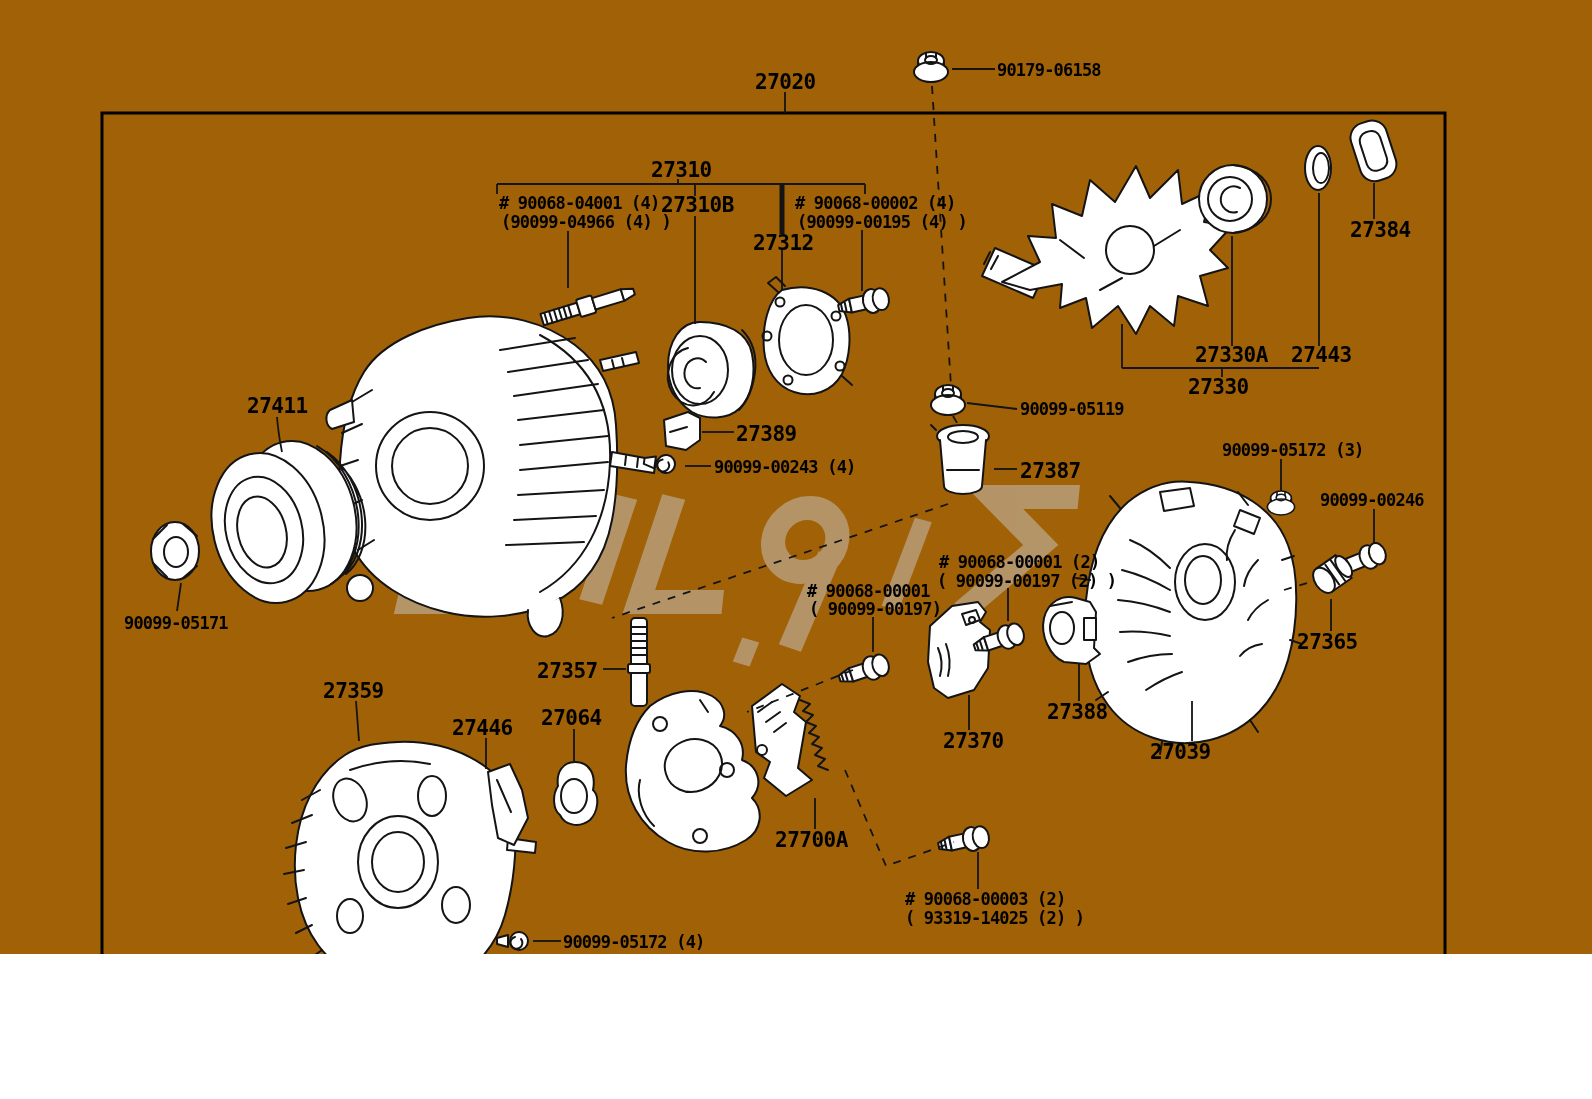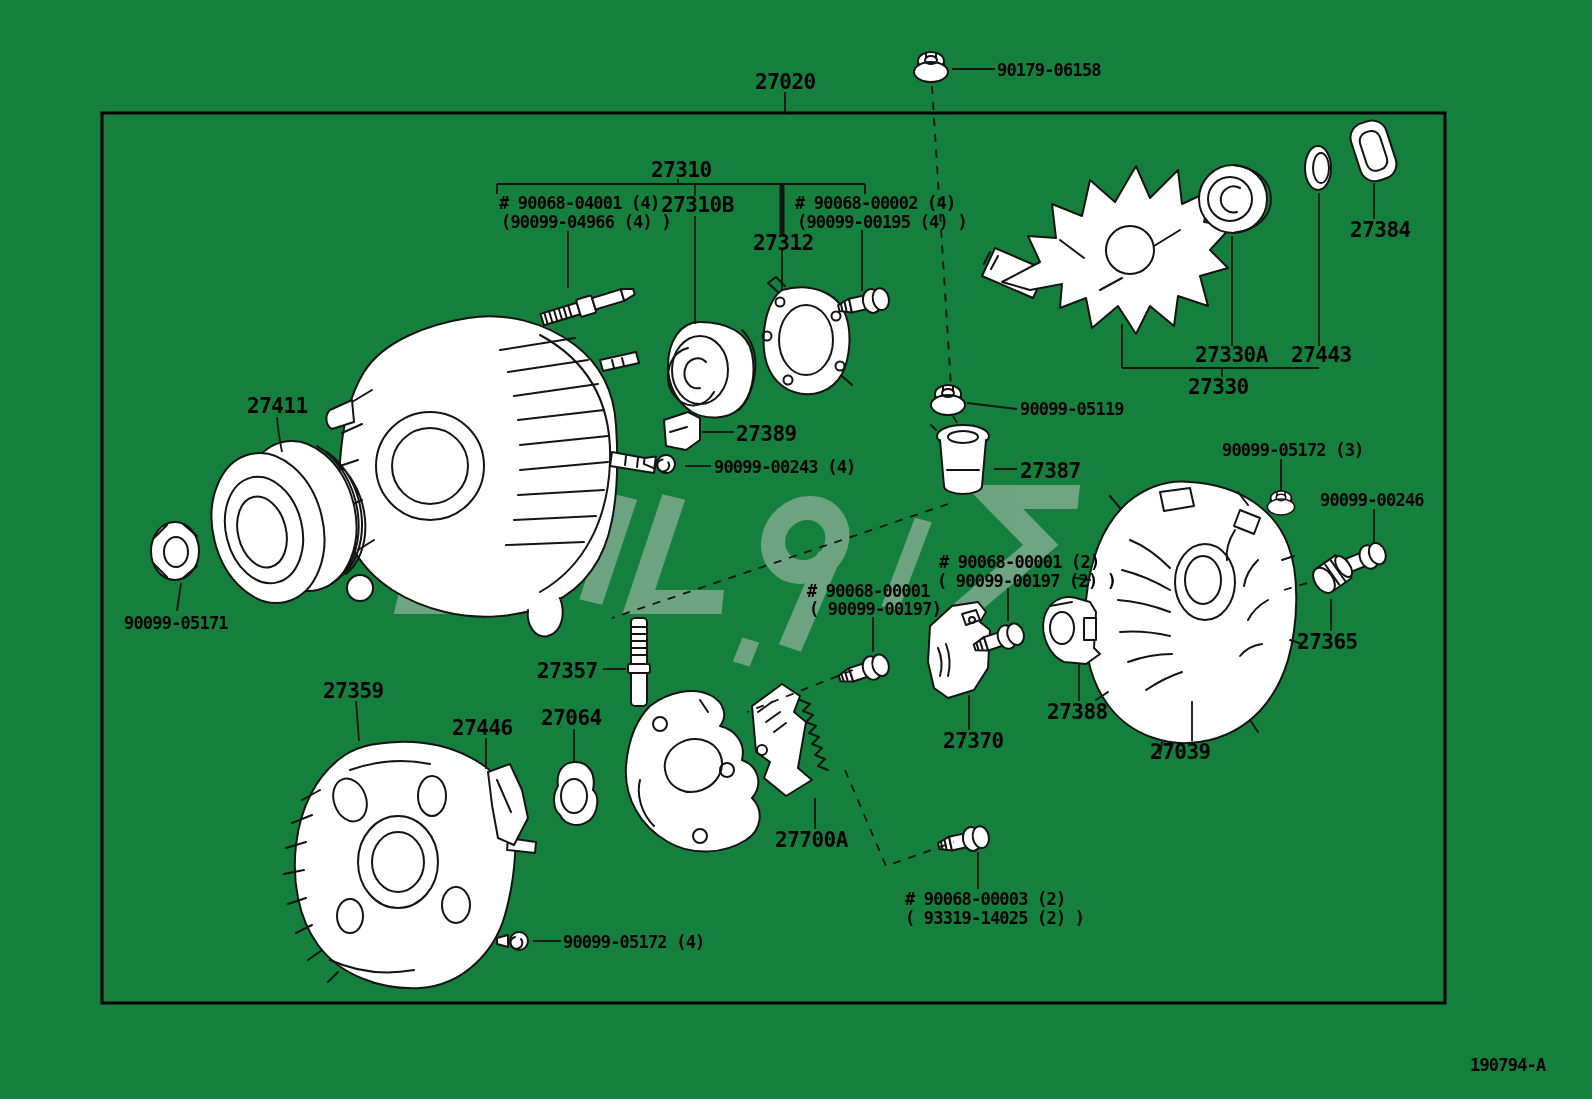--- a/index.html
+++ b/index.html
@@ -1,16 +1,16 @@
 <!DOCTYPE html>
 <html><head>
 <meta charset="utf-8">
 <style>
   html,body{margin:0;padding:0;background:#ffffff;}
-  .page{position:relative;width:1592px;height:1099px;background:#15803d;overflow:hidden;
+  .page{position:relative;width:1592px;height:954px;background:#a16207;overflow:hidden;
         font-family:"DejaVu Sans Mono", monospace;text-decoration:underline;}
   svg{position:absolute;left:0;top:0;}
   .ln{fill:none;stroke:#141414;stroke-width:2;stroke-linecap:round;stroke-linejoin:round;}
   .fw{fill:#ffffff;stroke:#141414;stroke-width:2;stroke-linecap:round;stroke-linejoin:round;}
   .ld{fill:none;stroke:#141414;stroke-width:1.8;}
   .ldb{fill:none;stroke:#141414;stroke-width:5;}
   .dsh{fill:none;stroke:#141414;stroke-width:1.8;stroke-dasharray:8 8;}
   .frame{fill:none;stroke:#000;stroke-width:3;}
   text{fill:#000;font-family:"DejaVu Sans Mono", monospace;font-weight:bold;}
   .tbig{font-size:21px;letter-spacing:-0.5px;}

